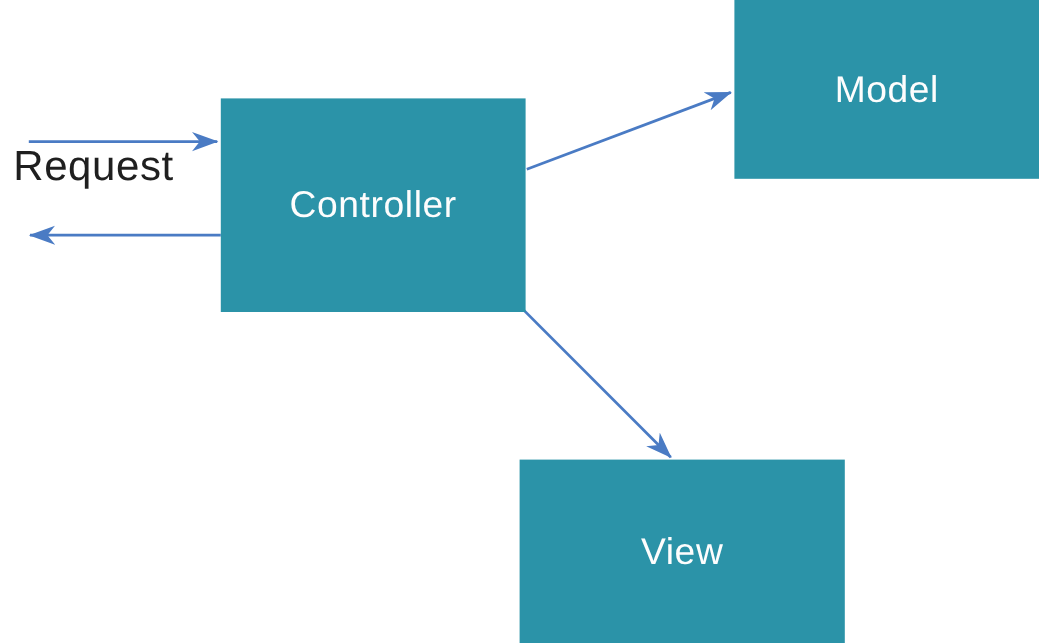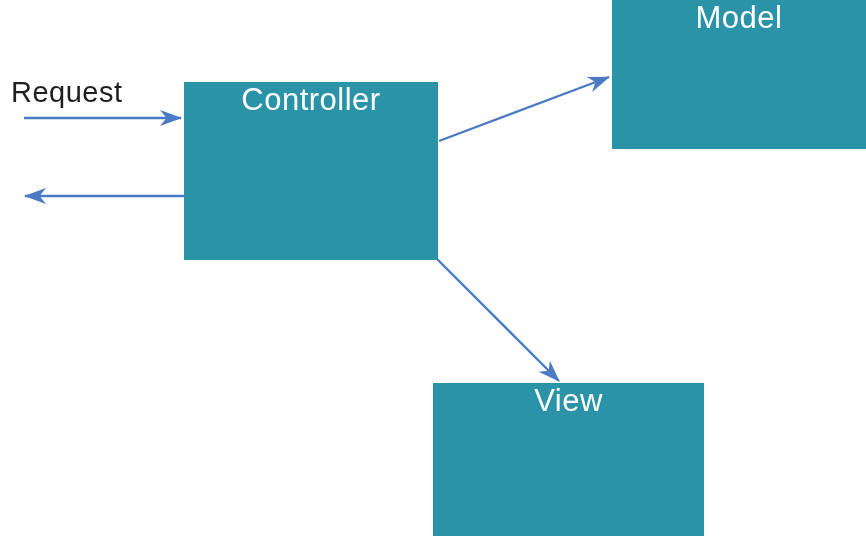--- a/index.html
+++ b/index.html
@@ -25,35 +25,36 @@
     position: absolute;
     left: 0; top: 0;
     width: 866px; height: 536px;
     pointer-events: none;
   }
   .node {
     position: absolute;
     background: var(--node_fill);
     color: var(--node_text);
     display: flex;
-    align-items: flex-start;
+    align-items: center;
     justify-content: center;
     font-size: 31px;
     letter-spacing: 0.5px;
     font-weight: 400;
   }
   .node-controller { left: 184px; top: 82px;  width: 254px; height: 178px; }
   .node-model      { left: 612px; top: 0px;   width: 254px; height: 149px; }
   .node-view       { left: 433px; top: 383px; width: 271px; height: 153px; }
   .edge-label {
     position: absolute;
     color: var(--label_text);
-    font-size: 29px;
+    font-size: 35px;
     letter-spacing: 0.5px;
     white-space: nowrap;
+    margin-top: 43px;
   }
   .label-request  { left: 11px; top: 76px;  }
   .label-response { left: 2px;  top: 210px; }
 </style>
 </head>
 <body>
 
 <div class="canvas">
 
   <svg class="arrow-layer" width="866" height="536" viewBox="0 0 866 536" xmlns="http://www.w3.org/2000/svg">

